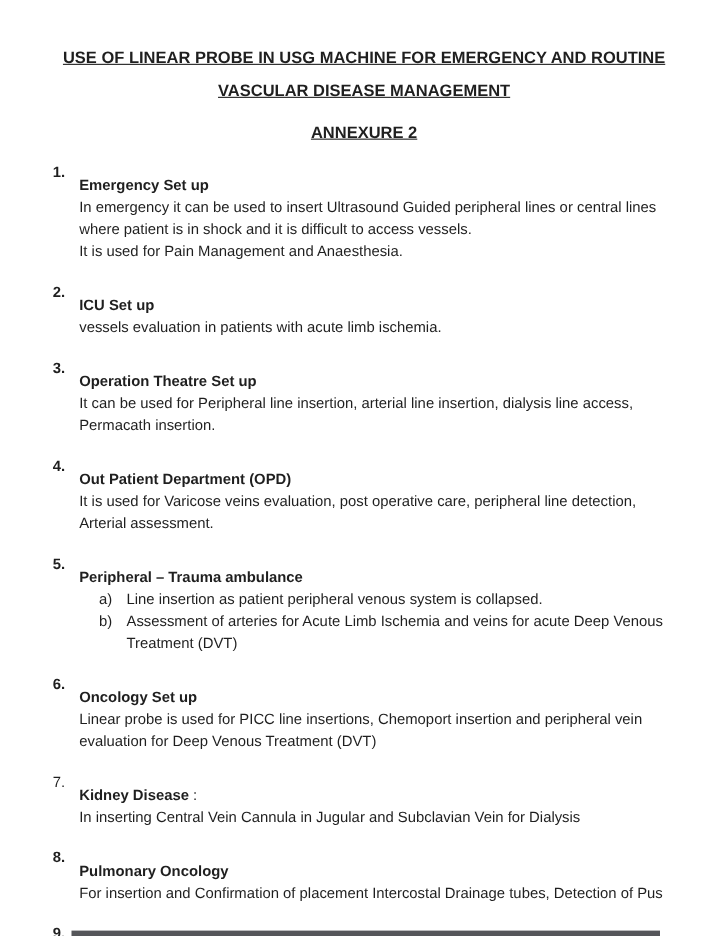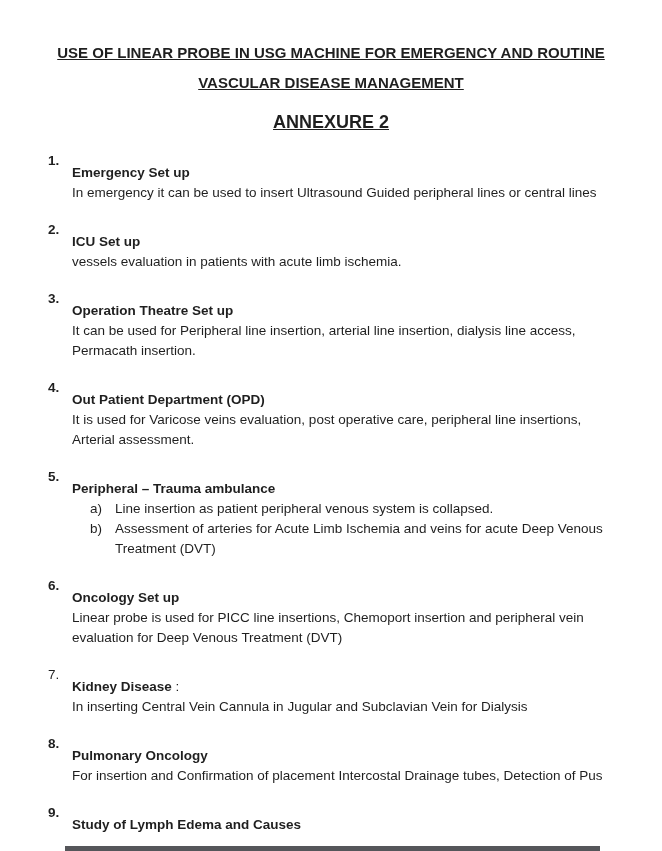--- a/index.html
+++ b/index.html
@@ -20,21 +20,21 @@
   .doc-title {
     font-size: 15px;
     font-weight: bold;
     line-height: 30px;
   }
   .doc-title .tline {
     text-decoration: underline;
   }
   .annexure {
     margin-top: 14px;
-    font-size: 18px;
+    font-size: 15px;
     font-weight: bold;
     text-decoration: underline;
     text-align: center;
   }
   .items {
     margin: 18px 40px 0 48px;
   }
   .item {
     display: flex;
     margin-bottom: 17px;
@@ -91,20 +91,22 @@
     </div>
     <div class="annexure">ANNEXURE 2</div>
   </div>
 
   <div class="items" id="items-list">
       <div class="item">
         <div class="item-number">1.</div>
         <div class="item-content">
           <div class="item-heading"><span>Emergency Set up</span></div>
           <div class="body-line">In emergency it can be used to insert Ultrasound Guided peripheral lines or central lines</div>
+          <div class="body-line">where patient is in shock and it is difficult to access vessels.</div>
+          <div class="body-line">It is used for Pain Management and Anaesthesia.</div>
         </div>
       </div>
       <div class="item">
         <div class="item-number">2.</div>
         <div class="item-content">
           <div class="item-heading"><span>ICU Set up</span></div>
           <div class="body-line">vessels evaluation in patients with acute limb ischemia.</div>
         </div>
       </div>
       <div class="item">
@@ -112,21 +114,21 @@
         <div class="item-content">
           <div class="item-heading"><span>Operation Theatre Set up</span></div>
           <div class="body-line">It can be used for Peripheral line insertion, arterial line insertion, dialysis line access,</div>
           <div class="body-line">Permacath insertion.</div>
         </div>
       </div>
       <div class="item">
         <div class="item-number">4.</div>
         <div class="item-content">
           <div class="item-heading"><span>Out Patient Department (OPD)</span></div>
-          <div class="body-line">It is used for Varicose veins evaluation, post operative care, peripheral line insertions,</div>
+          <div class="body-line">It is used for Varicose veins evaluation, post operative care, peripheral line detection,</div>
           <div class="body-line">Arterial assessment.</div>
         </div>
       </div>
       <div class="item">
         <div class="item-number">5.</div>
         <div class="item-content">
           <div class="item-heading"><span>Peripheral – Trauma ambulance</span></div>
           <div class="sub-item">
             <div class="sub-label">a)</div>
             <div class="sub-lines">

